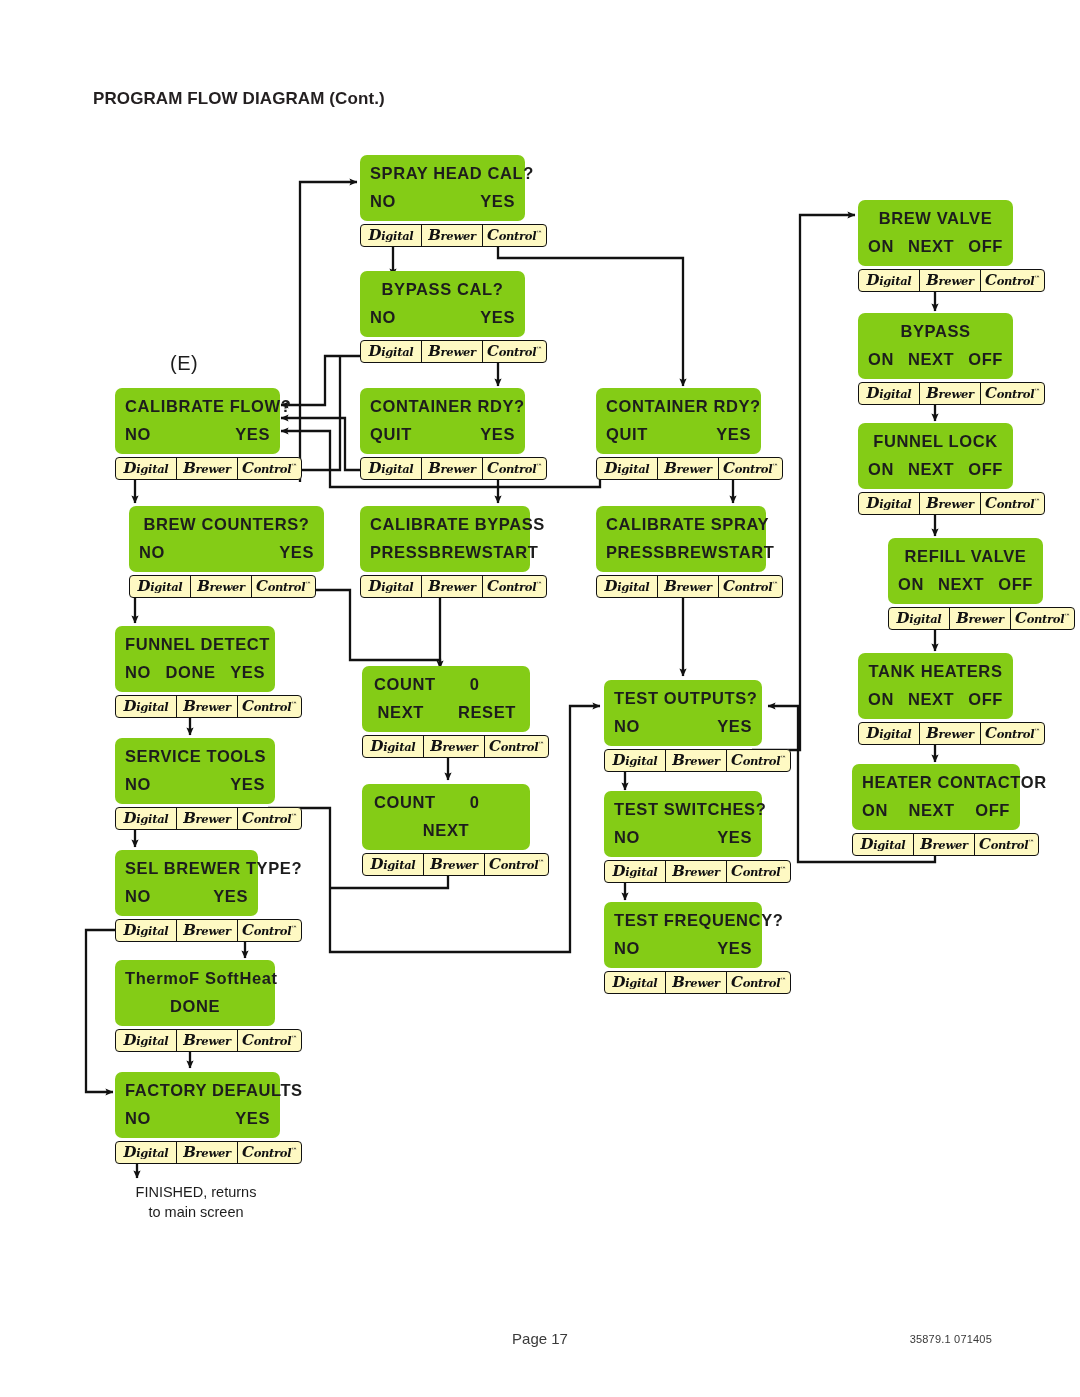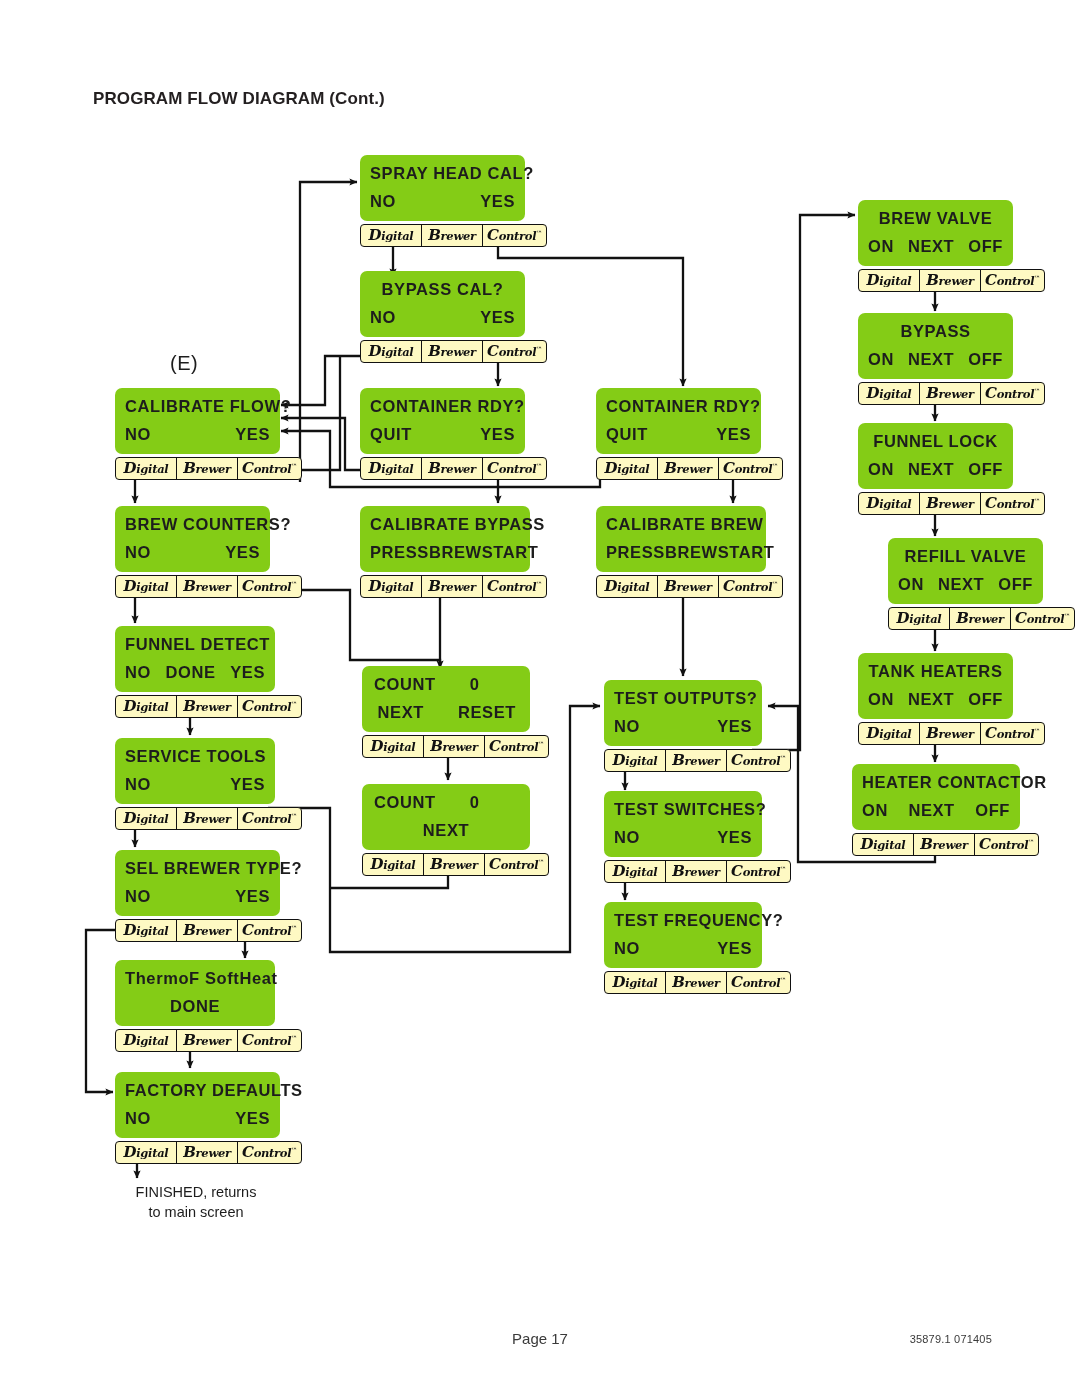--- a/index.html
+++ b/index.html
@@ -307,21 +307,21 @@
           </div>
         <div class="cell">
             <span class="lg"><span class="cap">B</span>rewer</span>
           </div>
         <div class="cell">
             <span class="lg"><span class="cap">C</span>ontrol<span class="tm">™</span></span>
           </div>
       </div>
     </div>
 
-    <div class="node" style="left:115px;top:506px;width:155px;">
+    <div class="node" style="left:129px;top:506px;width:195px;">
       <div class="screen">
         <div class="scr-title">BREW COUNTERS?</div>
         <div class="scr-row two">
           <span class="l">NO</span>
           <span class="r">YES</span>
         </div>
       </div>
       <div class="badge">
         <div class="cell">
             <span class="lg"><span class="cap">D</span>igital</span>
@@ -352,21 +352,21 @@
             <span class="lg"><span class="cap">B</span>rewer</span>
           </div>
         <div class="cell">
             <span class="lg"><span class="cap">C</span>ontrol<span class="tm">™</span></span>
           </div>
       </div>
     </div>
 
     <div class="node" style="left:596px;top:506px;width:170px;">
       <div class="screen">
-        <div class="scr-title">CALIBRATE BREW</div>
+        <div class="scr-title">CALIBRATE SPRAY</div>
         <div class="scr-row mixed">
           <span class="l">PRESS</span>
           <span class="c">BREW</span>
           <span class="r">START</span>
         </div>
       </div>
       <div class="badge">
         <div class="cell">
             <span class="lg"><span class="cap">D</span>igital</span>
           </div>
@@ -523,21 +523,21 @@
           </div>
         <div class="cell">
             <span class="lg"><span class="cap">B</span>rewer</span>
           </div>
         <div class="cell">
             <span class="lg"><span class="cap">C</span>ontrol<span class="tm">™</span></span>
           </div>
       </div>
     </div>
 
-    <div class="node" style="left:115px;top:850px;width:165px;">
+    <div class="node" style="left:115px;top:850px;width:143px;">
       <div class="screen">
         <div class="scr-title">SEL BREWER TYPE?</div>
         <div class="scr-row two">
           <span class="l">NO</span>
           <span class="r">YES</span>
         </div>
       </div>
       <div class="badge">
         <div class="cell">
             <span class="lg"><span class="cap">D</span>igital</span>

